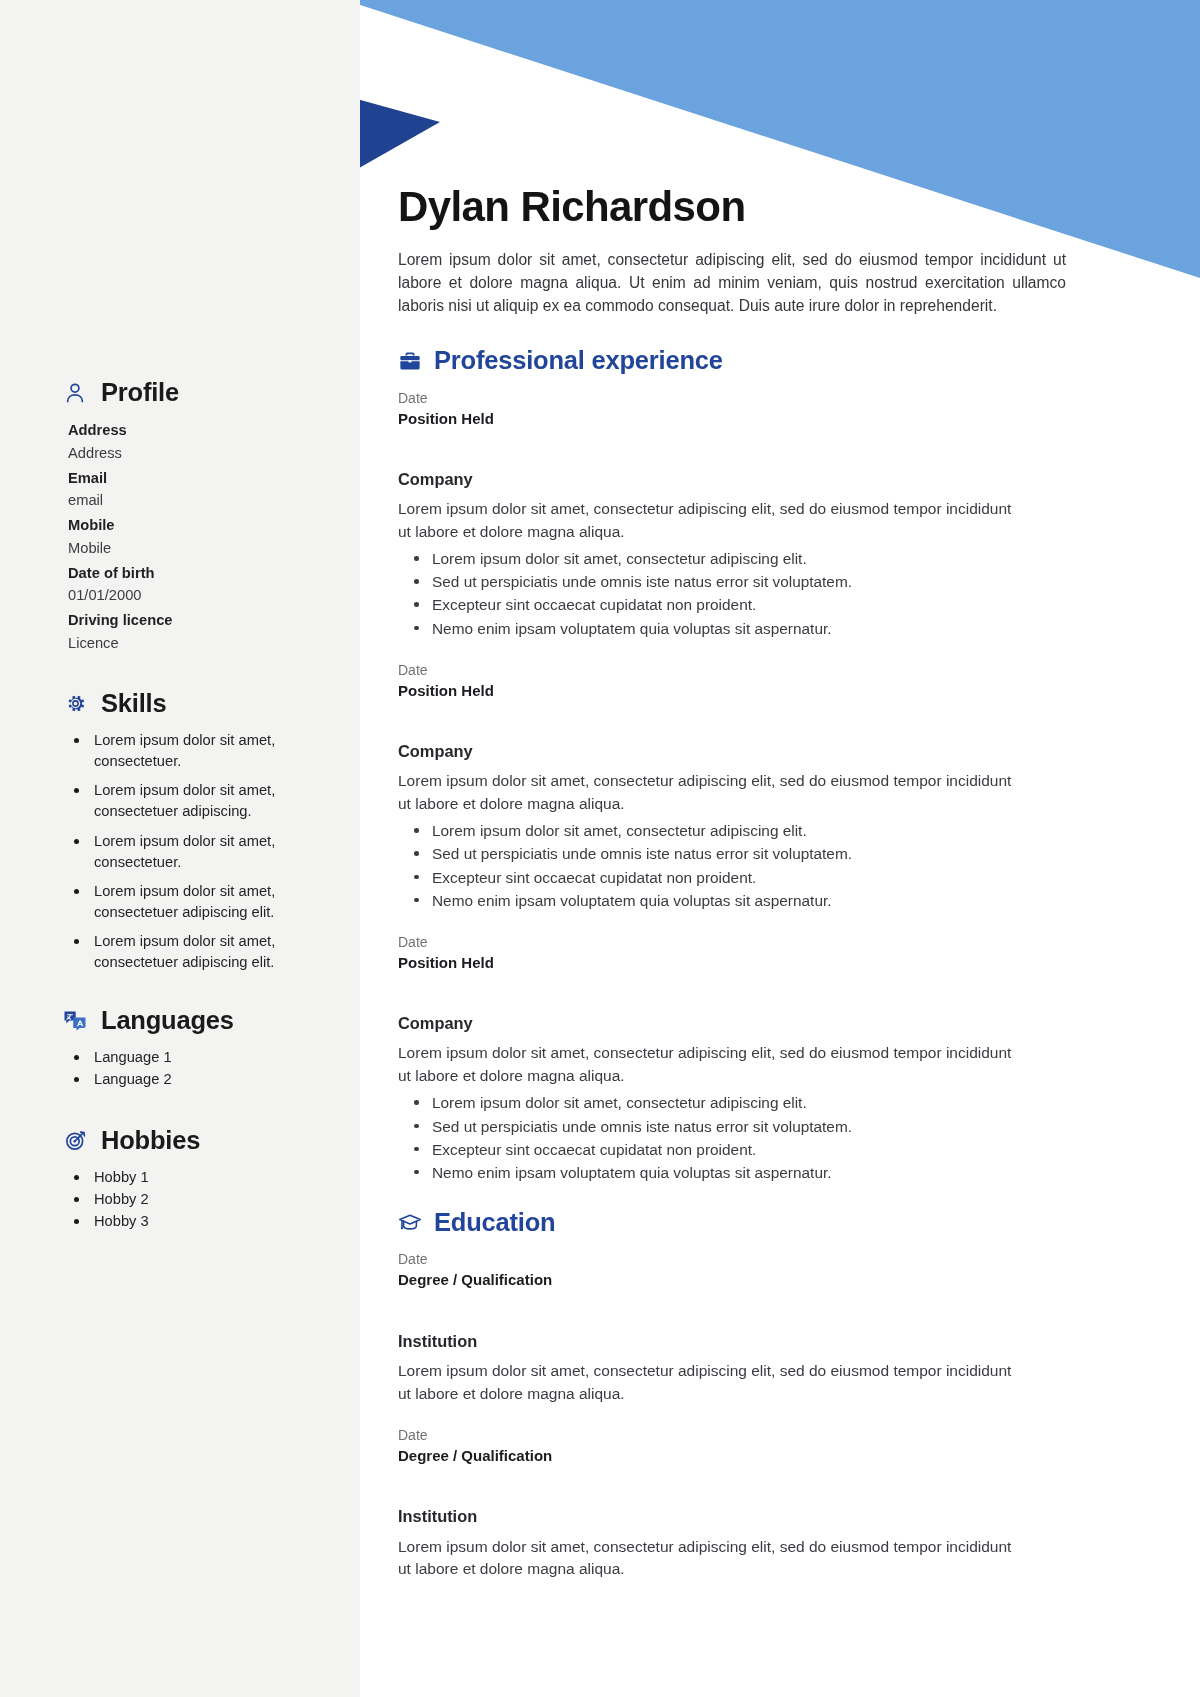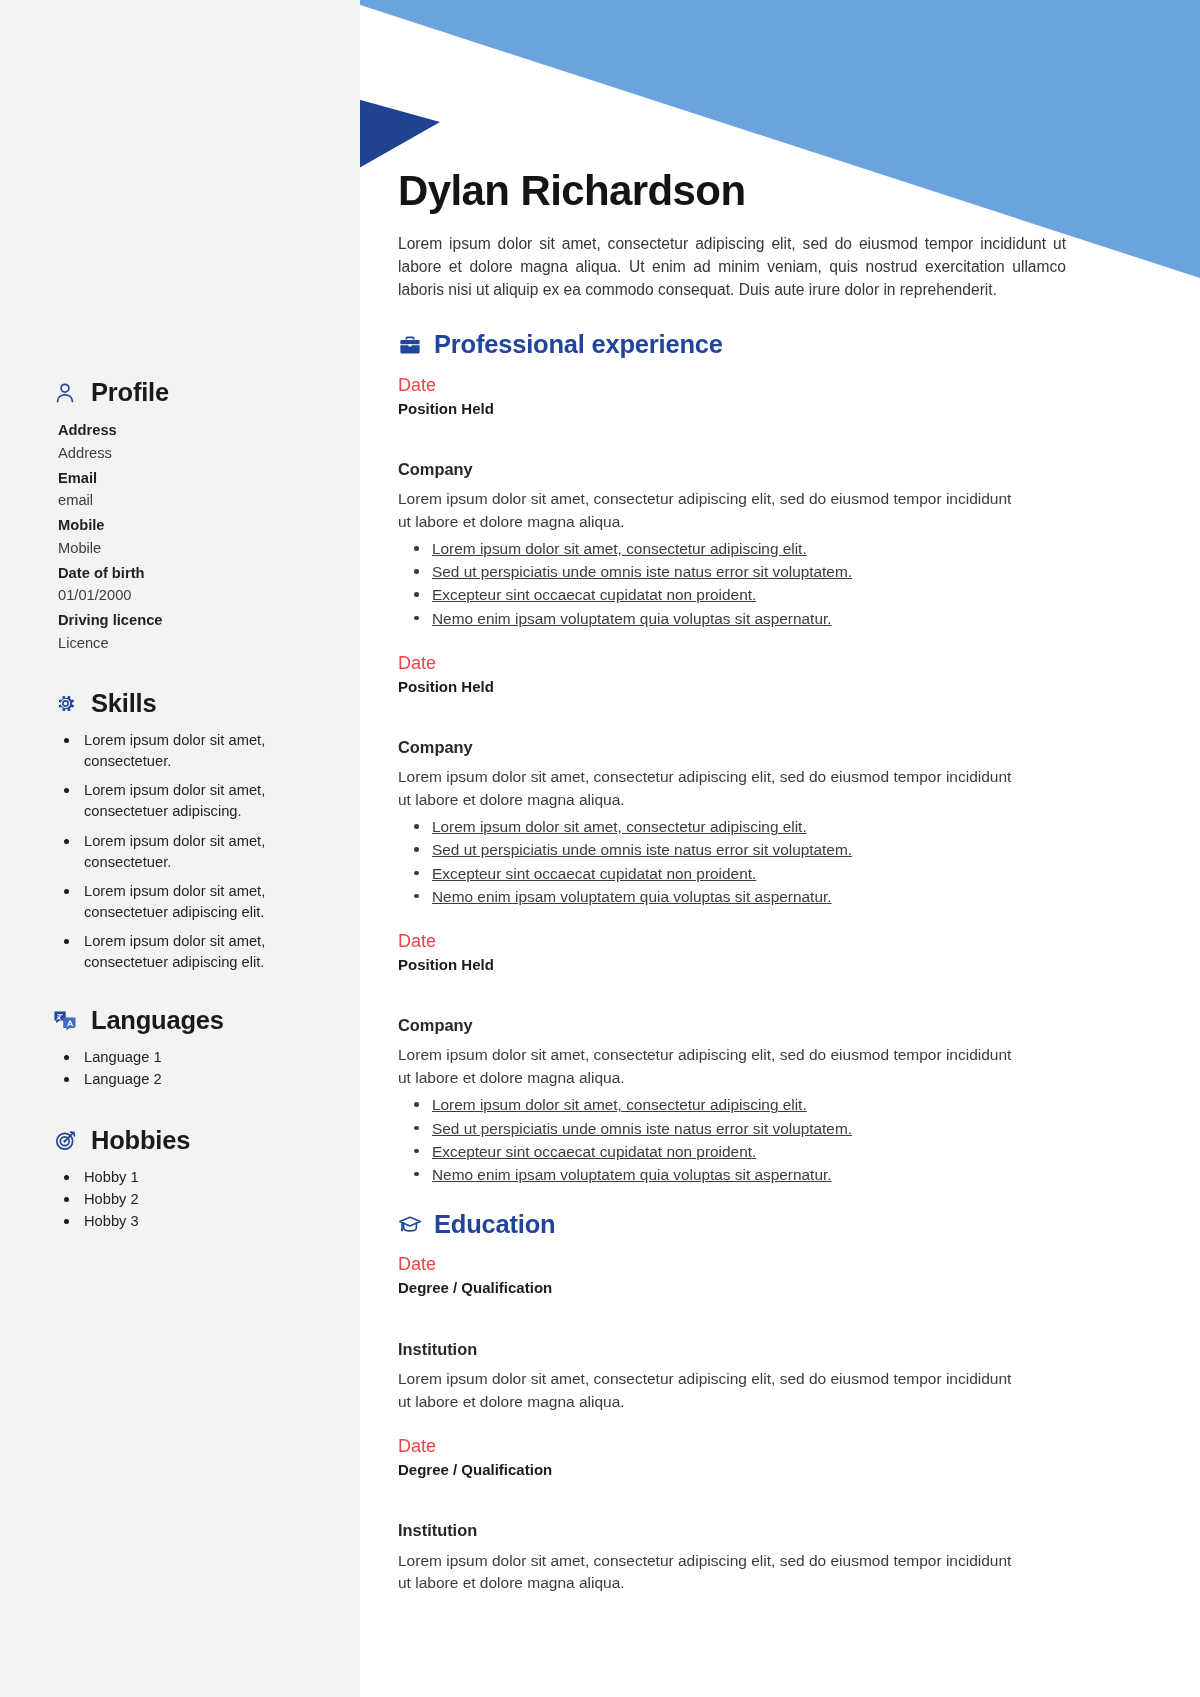--- a/index.html
+++ b/index.html
@@ -44,21 +44,21 @@
     position: absolute;
     left: 0;
     top: 0;
     width: 360px;
     height: 1697px;
     background: #f3f3f1;
     z-index: 1;
   }
   .sidebar {
     position: absolute;
-    left: 6px;
+    left: 16px;
     top: 380px;
     width: 360px;
     z-index: 3;
     padding: 0 22px 0 46px;
     box-sizing: border-box;
   }
 
   .side-section {
     margin-bottom: 26px;
   }
@@ -124,21 +124,21 @@
     height: 5px;
     border-radius: 50%;
     background: #1a1a1a;
   }
   ul.side-list.tight li { margin-bottom: 1px; }
 
   
   .main {
     position: absolute;
     left: 398px;
-    top: 168px;
+    top: 184px;
     width: 700px;
     z-index: 3;
   }
 
   .name {
     font-size: 42px;
     font-weight: bold;
     color: #141414;
     letter-spacing: -0.6px;
     line-height: 1.08;
@@ -180,22 +180,22 @@
   .main-head-title {
     font-size: 25.5px;
     font-weight: bold;
     color: #21459a;
     letter-spacing: -0.2px;
     line-height: 1;
   }
 
   .entry { margin-bottom: 20px; }
   .entry-date {
-    font-size: 18px;
-    color: #ef4444;
+    font-size: 14px;
+    color: #737373;
     line-height: 1.5;
   }
   .entry-title {
     font-size: 15px;
     font-weight: bold;
     color: #1b1c1f;
     line-height: 1.36;
   }
   .entry-sub {
     font-size: 16.4px;
@@ -215,21 +215,20 @@
     list-style: none;
     margin: 4px 0 0 0;
     padding: 0 0 0 12px;
   }
   ul.entry-bullets li {
     position: relative;
     padding-left: 22px;
     font-size: 15.4px;
     color: #3a3c41;
     line-height: 1.5;
-    text-decoration: underline;
   }
   ul.entry-bullets li::before {
     content: "";
     position: absolute;
     left: 4px;
     top: 9px;
     width: 4.5px;
     height: 4.5px;
     border-radius: 50%;
     background: #3a3c41;

